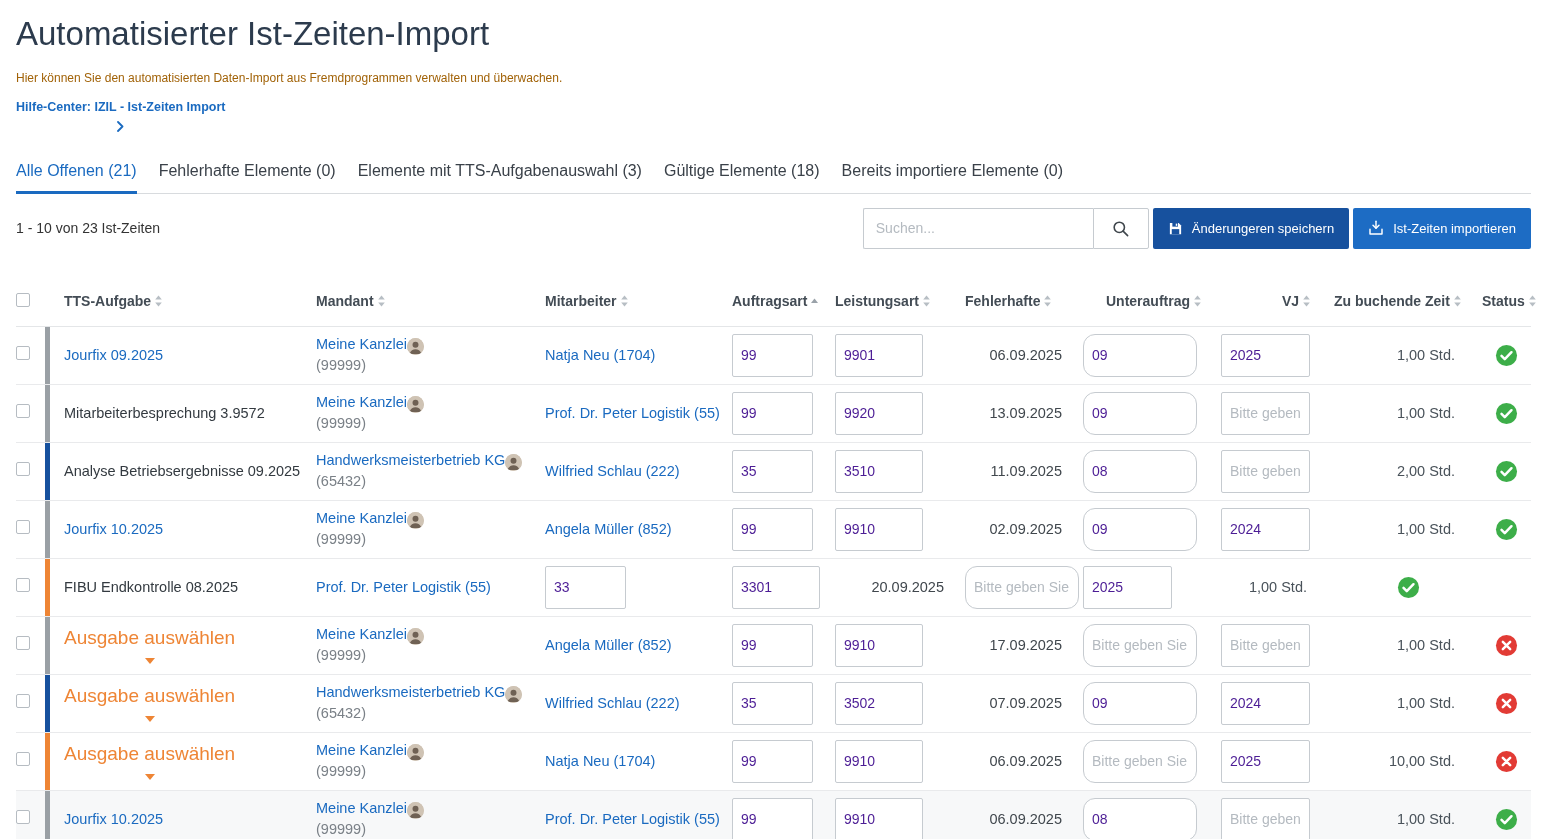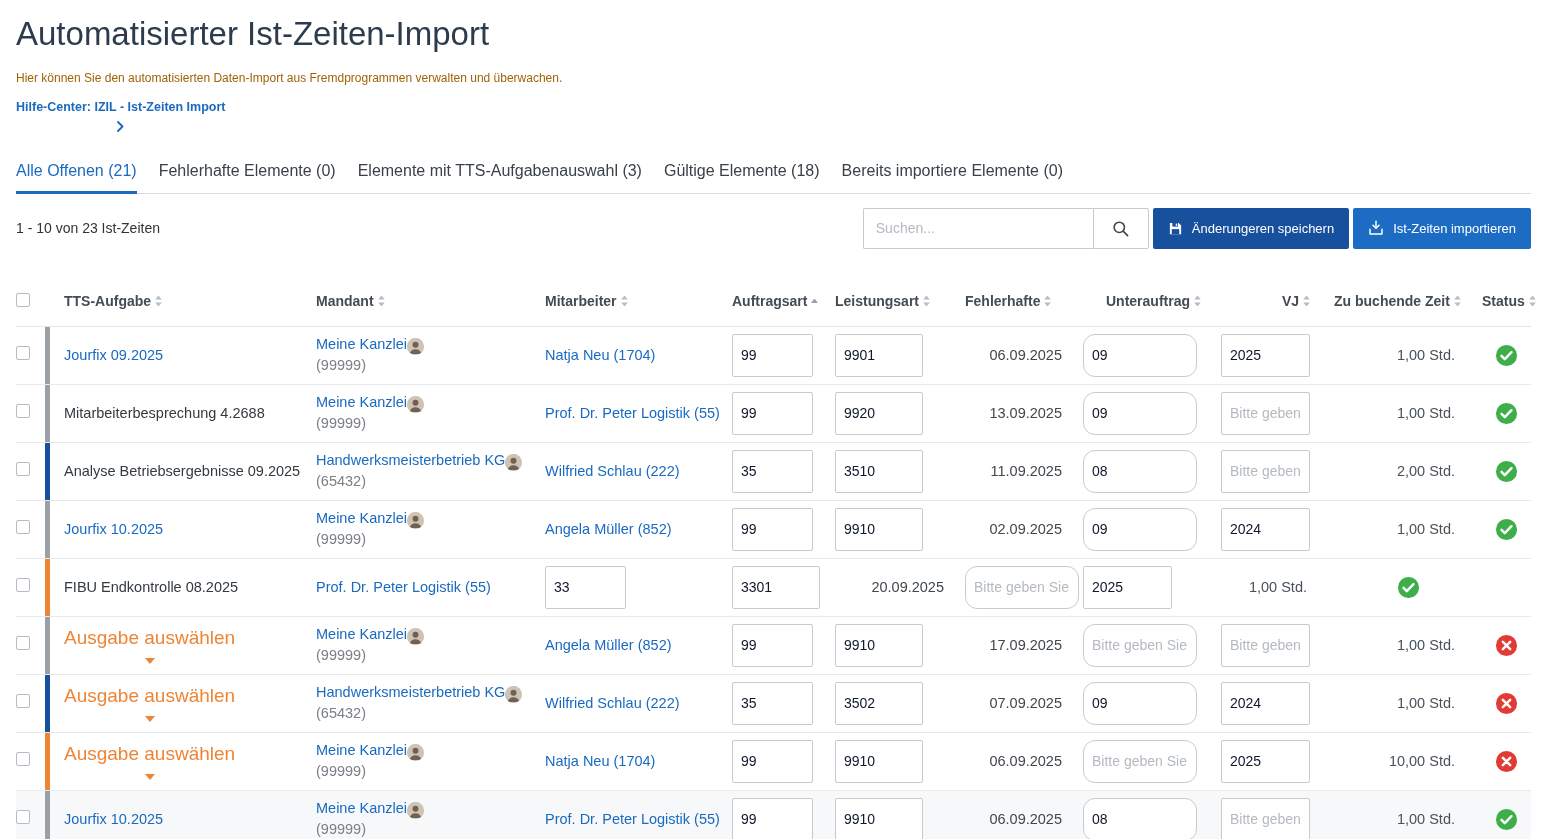--- a/index.html
+++ b/index.html
@@ -61,21 +61,21 @@
     border-top:6px solid var(--orange,#ee8535);}
 
   .c-mandant{font-size:14.5px;line-height:21px;}
   .mandant-top{display:flex;align-items:flex-end;}
   .avatar{width:17px;height:17px;border-radius:50%;overflow:hidden;flex:none;display:block;
     background:#cfc3b4;}
   .mandant-num{color:#7a8087;}
   .c-mit a{white-space:nowrap;}
 
   .tin{height:43px;border:1px solid #c6cbd0;border-radius:2px;padding:0 8px;font-size:14px;
-    color:#0f172a;outline:none;font-family:inherit;}
+    color:#4c1d95;outline:none;font-family:inherit;}
   .tin::placeholder{color:#b4bac0;}
   .in-auftragsart{width:81px;}
   .in-leistungsart{width:88px;}
   .in-unterauftrag{width:114px;border-radius:12px;}
   .in-vj{width:89px;}
 
   .c-datum{text-align:right;padding-right:21px;font-size:14.5px;color:#40474d;}
   .c-zeit{text-align:right;padding-right:27px;font-size:14.5px;color:#49525a;}
   .c-status{display:flex;justify-content:center;align-items:center;}
 
@@ -241,21 +241,21 @@
               <path d="M6.8 12.4l3.4 3.4 7-7.2" fill="none" stroke="#fff" stroke-width="2.6" stroke-linecap="round" stroke-linejoin="round"></path>
             </svg>
           </div>
   </div>
 
   <div class="trow">
     <div class="cell c-check"><input type="checkbox" style=""></div>
     <div class="cell c-bar">
             <span class="bar bar-gray"></span>
           </div>
-    <div class="cell c-task"><span class="task-text">Mitarbeiterbesprechung 4.2688</span></div>
+    <div class="cell c-task"><span class="task-text">Mitarbeiterbesprechung 3.9572</span></div>
     <div class="cell c-mandant">
       <div class="mandant-top">
         <a class="lnk" href="#">Meine Kanzlei</a>
         <span class="avatar"><svg width="17" height="17" viewBox="0 0 24 24">
                   <circle cx="12" cy="12" r="12" fill="#cfc3b4"></circle>
                   <circle cx="12" cy="9.5" r="4.2" fill="#6f6154"></circle>
                   <path d="M3.5 22.5c1.6-4.6 5-6.6 8.5-6.6s6.9 2 8.5 6.6z" fill="#6f6154"></path>
                 </svg></span>
       </div>
       <div class="mandant-num">(99999)</div>

